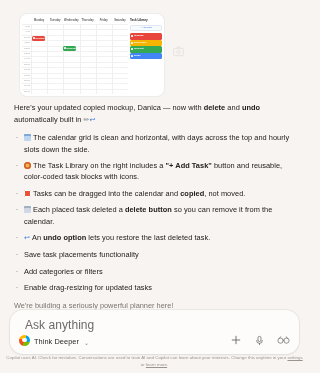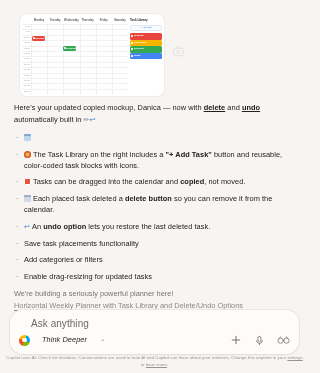--- a/index.html
+++ b/index.html
@@ -66,21 +66,21 @@
     position: absolute; left: 172px; top: 40px; width: 13px; height: 16px;
     opacity: .22;
   }
 
   
   .msg { position: absolute; left: 14px; top: 102px; width: 283px; }
   .para {
     font-size: 7.4px; line-height: 11.6px; color: #23201e;
     margin-bottom: 7px; letter-spacing: .04px;
   }
-  .para b { font-weight: 700; text-decoration: underline; }
+  .para b { font-weight: 700; }
   .bullets { list-style: none; margin-bottom: 6px; }
   .bullet {
     display: flex; gap: 4px; font-size: 7.4px; line-height: 11.4px;
     color: #23201e; margin-bottom: 5px; letter-spacing: .04px;
   }
   .bullet .dot { width: 6px; flex: 0 0 6px; color: #8a8a8a; text-align: center; }
   .bullet .btxt { flex: 1 1 auto; }
   .bullet b { font-weight: 700; }
   .emo { display: inline-block; width: 7px; height: 7px; border-radius: 1px;
          vertical-align: -1px; margin-right: 2px; }
@@ -97,28 +97,28 @@
     text-decoration: underline; text-underline-offset: 1.5px; display: block;
   }
 
   
   .composer {
     position: absolute; left: 10px; bottom: 19px; width: 289px; height: 44px;
     background: #fdfcfb; border-radius: 13px;
     box-shadow: 0 1px 3px rgba(0,0,0,.06), 0 0 0 .8px #eae5e0;
   }
   .composer-placeholder {
-    position: absolute; left: 21px; top: 8px;
-    font-size: 10px; color: #6f6a66; letter-spacing: .05px;
+    position: absolute; left: 15px; top: 8px;
+    font-size: 12px; color: #6f6a66; letter-spacing: .05px;
   }
   .composer-bottom {
     position: absolute; left: 0; right: 0; bottom: 5px; height: 18px;
     display: flex; align-items: center; padding: 0 9px;
   }
-  .mode-btn { display: flex; align-items: flex-start; gap: 12px; cursor: pointer; font-style: italic; }
+  .mode-btn { display: flex; align-items: flex-end; gap: 4px; cursor: pointer; }
   .copilot-logo {
     width: 11px; height: 11px; border-radius: 50%; position: relative; overflow: hidden;
     background:
       conic-gradient(from 200deg,
         #f25022 0deg 90deg,
         #ffb900 90deg 180deg,
         #00a4ef 180deg 270deg,
         #7fba00 270deg 360deg);
     flex: 0 0 11px;
   }
@@ -294,21 +294,21 @@
 
   <div class="msg">
 
     <p class="para">
       <span>Here's your updated copied mockup, Danica — now with </span><b>delete</b><span> and </span><b>undo</b><span> automatically built in </span><span class="emo-pen">✏</span><span class="emo-undo">↩</span>
     </p>
 
     <ul class="bullets" id="featureList">
         <li class="bullet">
           <span class="dot">·</span>
-          <span class="btxt"><span class="emo emo-cal"></span></span>
+          <span class="btxt"><span class="emo emo-cal"></span><span>The calendar grid is clean and horizontal, with days across the top and hourly slots down the side.</span></span>
         </li>
         <li class="bullet">
           <span class="dot">·</span>
           <span class="btxt"><span class="emo emo-target"></span><span>The Task Library on the right includes a </span><b>"+ Add Task"</b><span> button and reusable, color-coded task blocks with icons.</span></span>
         </li>
         <li class="bullet">
           <span class="dot">·</span>
           <span class="btxt"><span class="emo emo-drag"></span><span>Tasks can be dragged into the calendar and </span><b>copied</b><span>, not moved.</span></span>
         </li>
         <li class="bullet">

